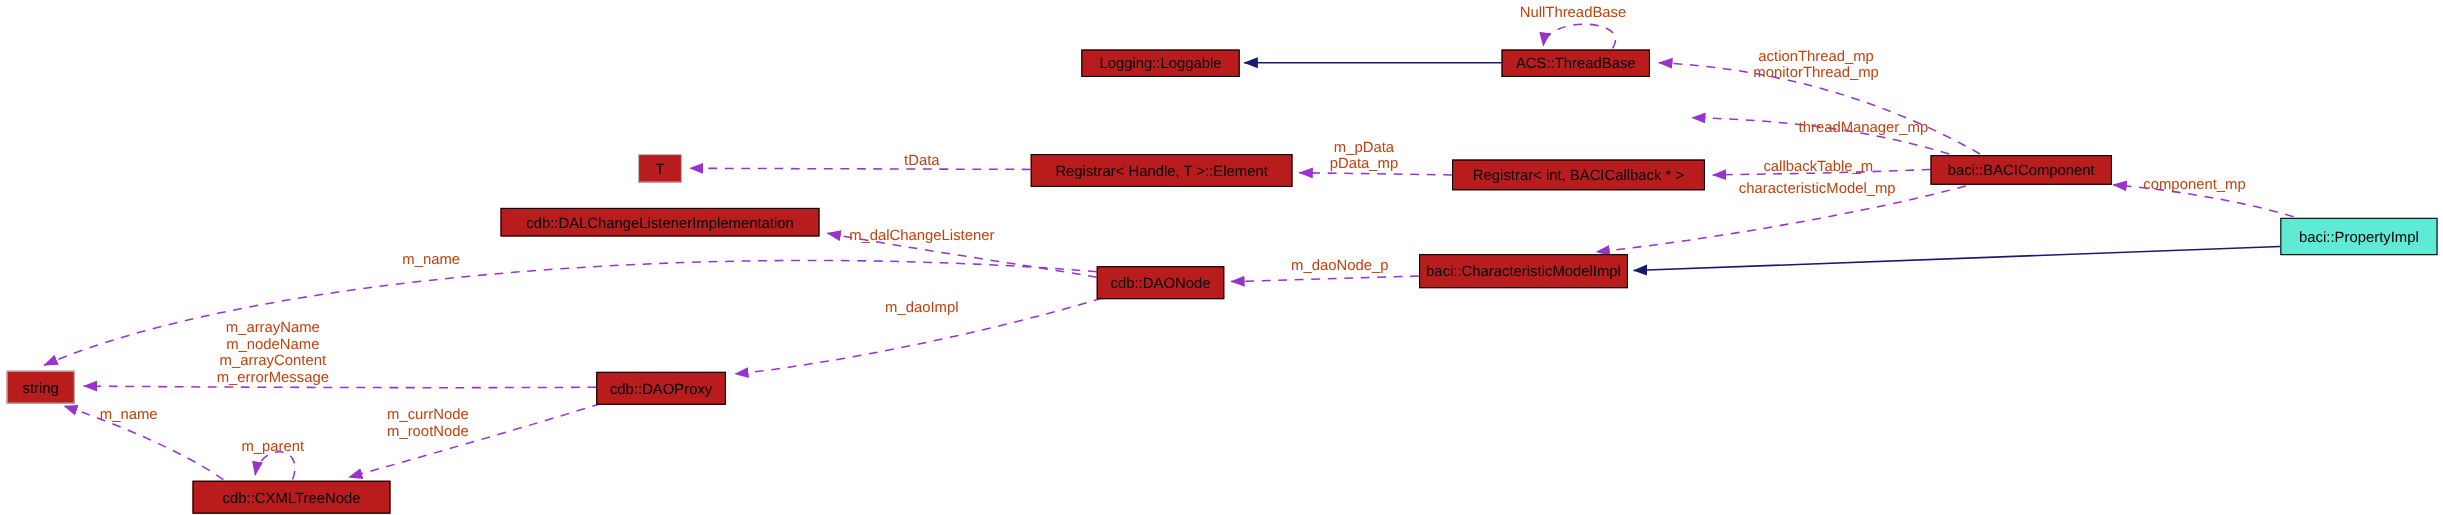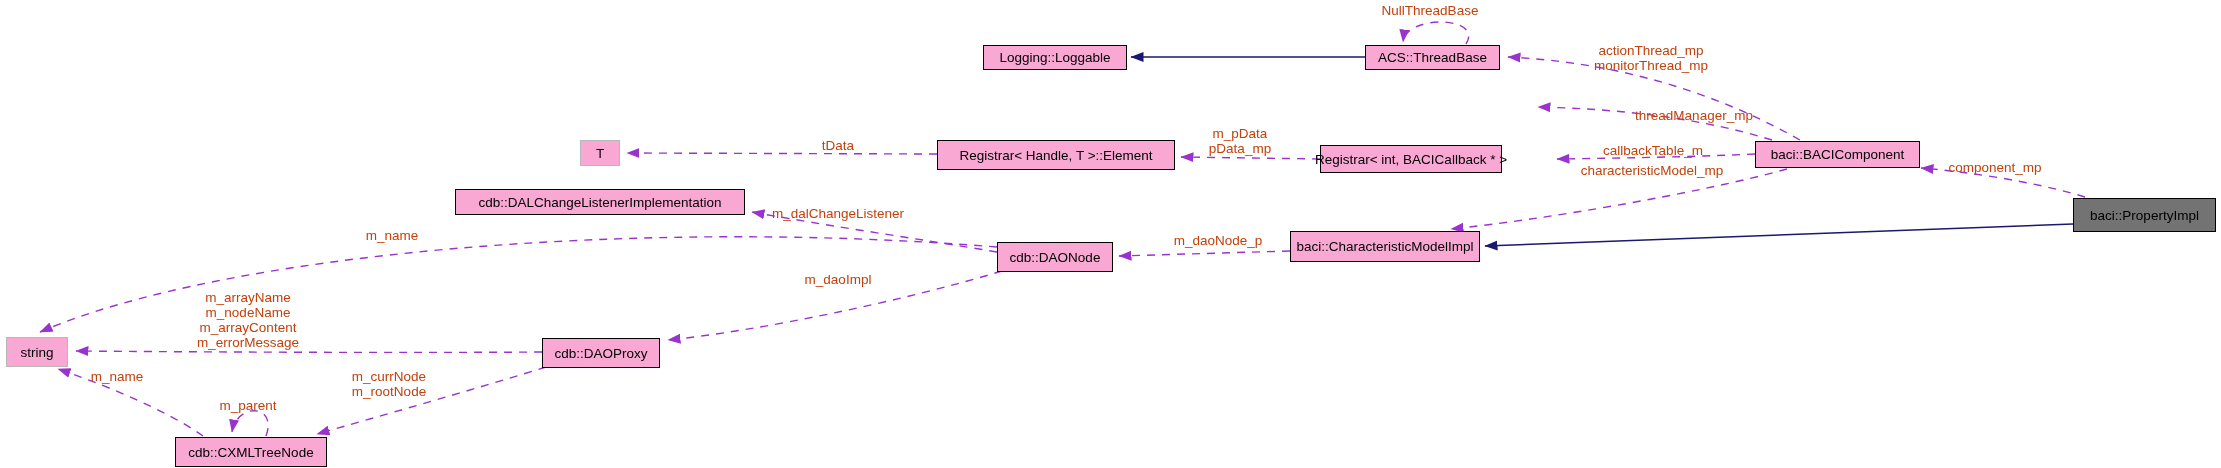--- a/index.html
+++ b/index.html
@@ -3,25 +3,25 @@
 <meta charset="utf-8">
 <style>
   html,body{margin:0;padding:0;background:#fff;}
   #canvas{
     position:relative;width:2221px;height:468px;background:#ffffff;
     font-family:"Liberation Sans","DejaVu Sans",sans-serif;overflow:hidden;
   }
   #edges{position:absolute;left:0;top:0;width:2221px;height:468px;}
   .node{
     position:absolute;box-sizing:border-box;border:1px solid #000;
-    background:#f9a8d4;display:flex;align-items:center;justify-content:center;
+    background:#b91c1c;display:flex;align-items:center;justify-content:center;
     font-size:13.5px;color:#000;white-space:nowrap;z-index:2;
   }
   .node.external{border-color:#b8b8b8;}
-  .node.focus{background:#737373;}
+  .node.focus{background:#5eead4;}
   .elabel{
     position:absolute;transform:translateX(-50%);text-align:center;
     font-size:13.5px;line-height:15px;color:#c2410c;white-space:pre-line;z-index:3;
   }
 </style>
 </head>
 <body>
 
 <div id="canvas">
 
@@ -55,29 +55,29 @@
     <g fill="none" stroke="#191970" stroke-width="1.4">
       <path d="M 1365,57 L 1131,57" marker-end="url(#arrowB)"></path>
       <path d="M 2073,224 L 1485,246" marker-end="url(#arrowB)"></path>
     </g>
   </svg>
 
   <div class="node" style="left:983px;top:45px;width:144px;height:25px;">Logging::Loggable</div>
   <div class="node" style="left:1365px;top:45px;width:135px;height:25px;">ACS::ThreadBase</div>
   <div class="node external" style="left:580px;top:140px;width:40px;height:26px;">T</div>
   <div class="node" style="left:937px;top:140px;width:238px;height:30px;">Registrar&lt; Handle, T &gt;::Element</div>
-  <div class="node" style="left:1320px;top:145px;width:182px;height:28px;">Registrar&lt; int, BACICallback * &gt;</div>
+  <div class="node" style="left:1320px;top:145px;width:230px;height:28px;">Registrar&lt; int, BACICallback * &gt;</div>
   <div class="node" style="left:1755px;top:141px;width:165px;height:27px;">baci::BACIComponent</div>
   <div class="node focus" style="left:2073px;top:198px;width:143px;height:34px;">baci::PropertyImpl</div>
   <div class="node" style="left:455px;top:189px;width:290px;height:26px;">cdb::DALChangeListenerImplementation</div>
   <div class="node" style="left:997px;top:242px;width:116px;height:30px;">cdb::DAONode</div>
   <div class="node" style="left:1290px;top:231px;width:190px;height:31px;">baci::CharacteristicModelImpl</div>
   <div class="node external" style="left:6px;top:337px;width:62px;height:30px;">string</div>
   <div class="node" style="left:542px;top:338px;width:118px;height:30px;text-align:right;">cdb::DAOProxy</div>
-  <div class="node" style="left:175px;top:437px;width:152px;height:30px;">cdb::CXMLTreeNode</div>
+  <div class="node" style="left:175px;top:437px;width:180px;height:30px;">cdb::CXMLTreeNode</div>
 
   <div class="elabel" style="left:1430px;top:3px;">NullThreadBase</div>
   <div class="elabel" style="left:1651px;top:43px;">actionThread_mp
 monitorThread_mp</div>
   <div class="elabel" style="left:1650px;top:108px;margin-left:44px;">threadManager_mp</div>
   <div class="elabel" style="left:1653px;top:143px;">callbackTable_m</div>
   <div class="elabel" style="left:1652px;top:163px;">characteristicModel_mp</div>
   <div class="elabel" style="left:1995px;top:160px;">component_mp</div>
   <div class="elabel" style="left:1240px;top:126px;">m_pData
 pData_mp</div>

